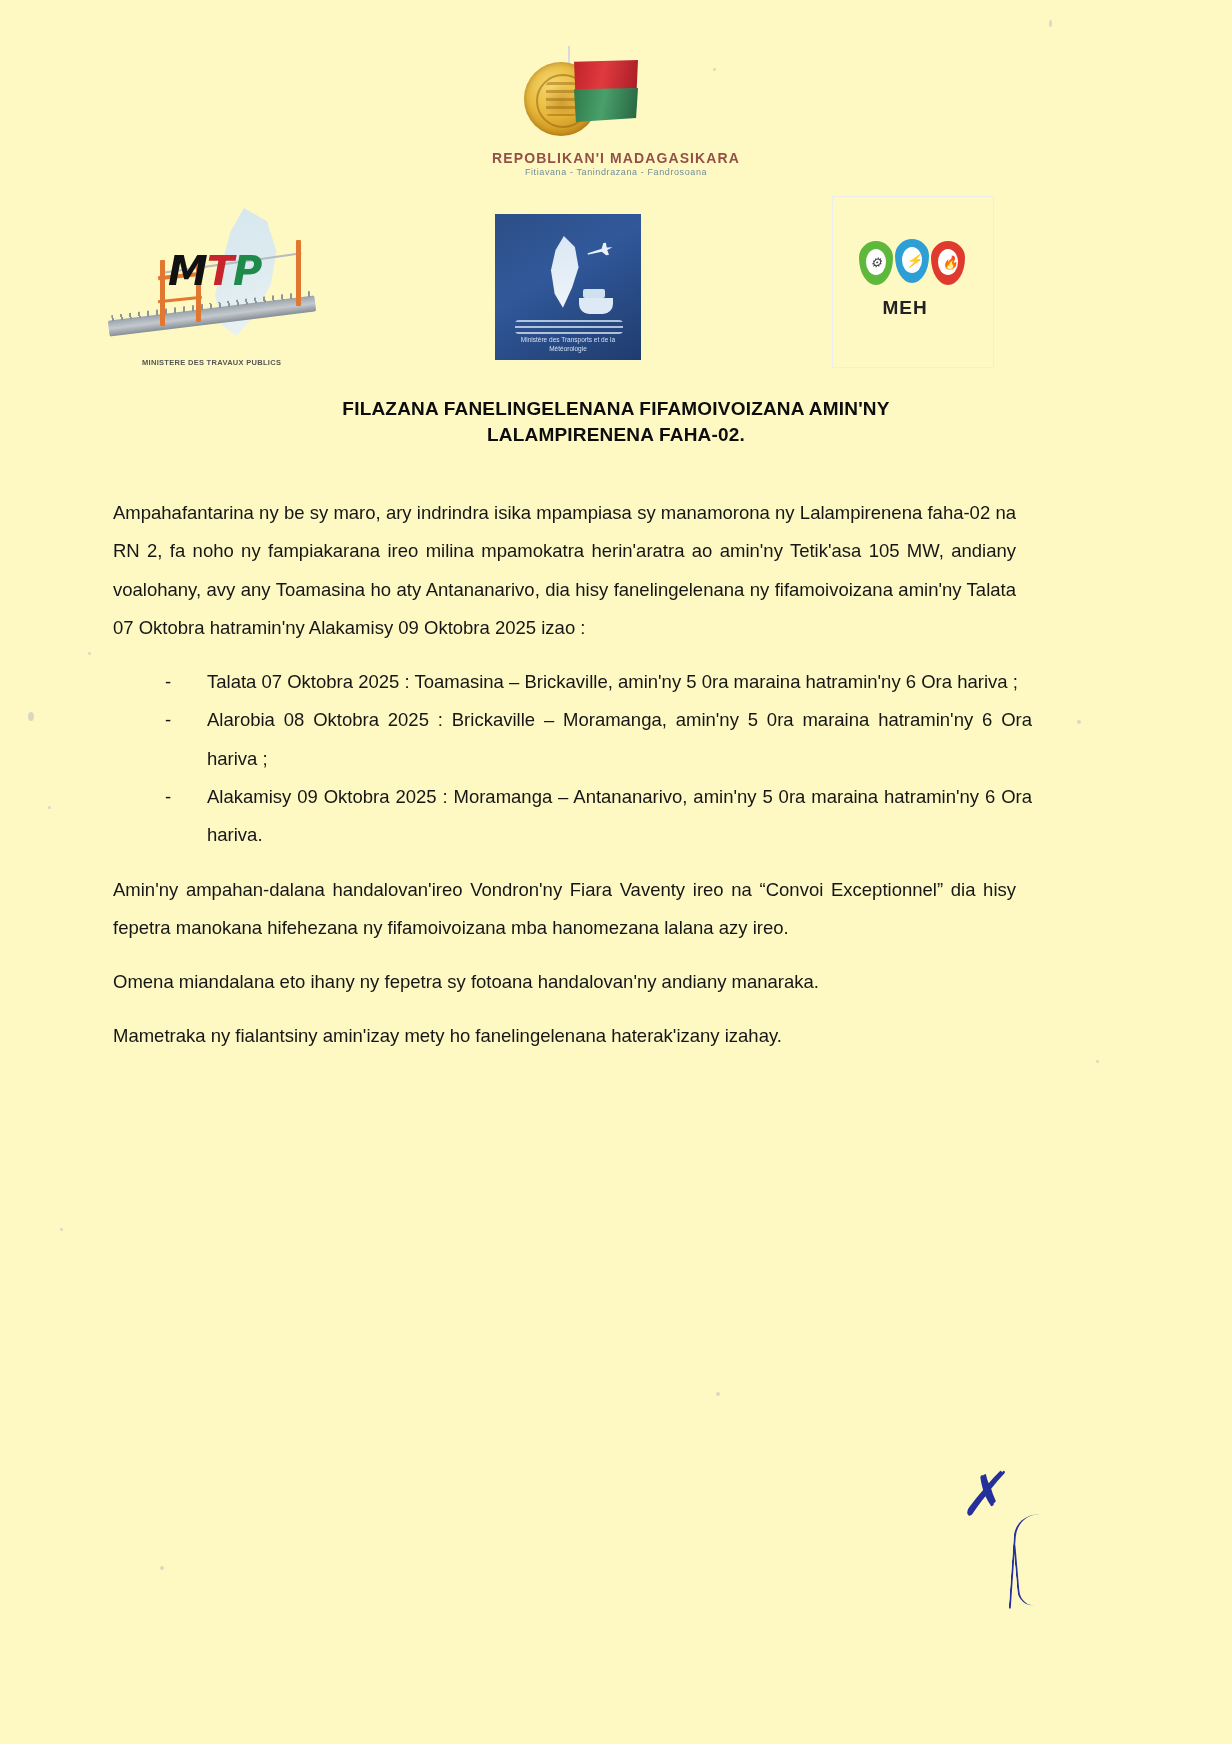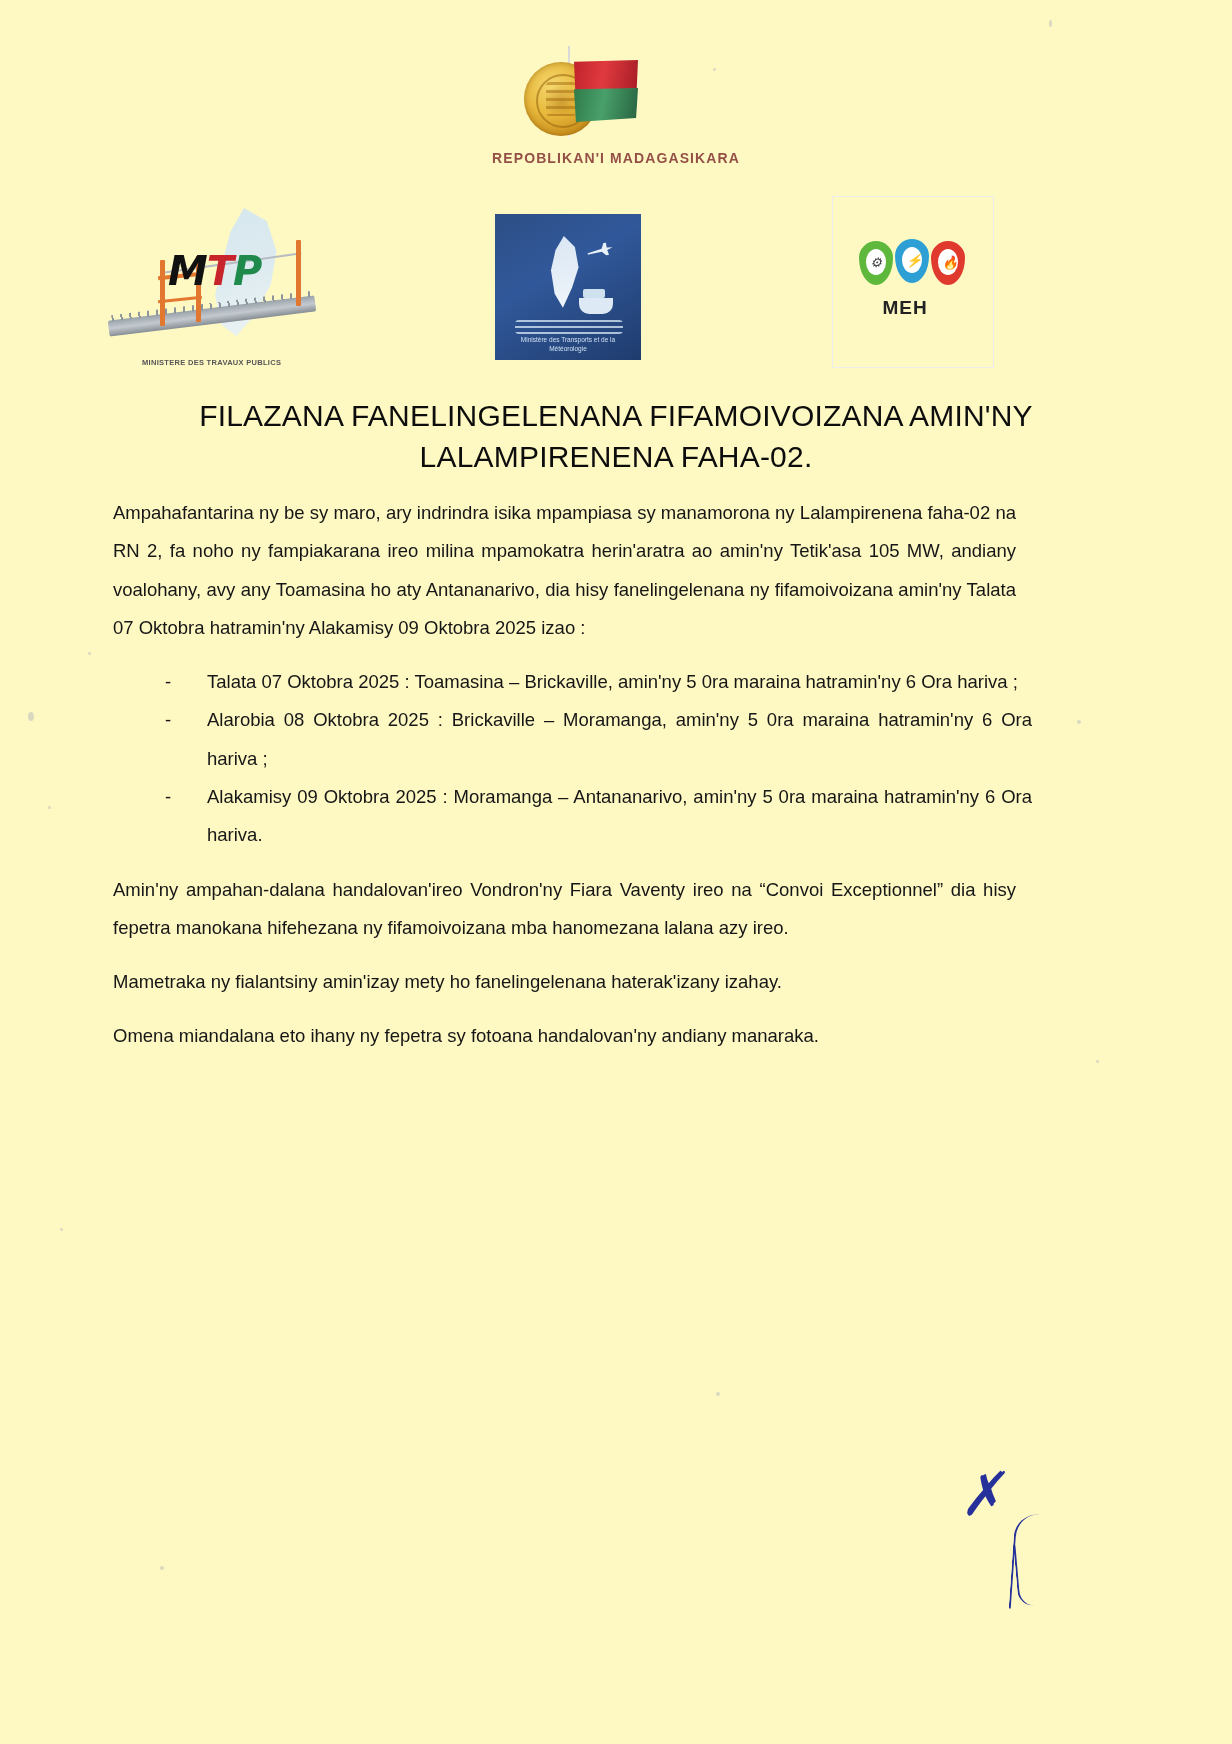--- a/index.html
+++ b/index.html
@@ -279,22 +279,22 @@
     letter-spacing: 1px;
     color: #222;
   }
 
   
   .doc-title {
     position: absolute;
     left: 96px; right: 96px;
     top: 396px;
     text-align: center;
-    font-size: 30px;
-    font-weight: normal;
+    font-size: 19px;
+    font-weight: bold;
     line-height: 1.35;
     color: #0d0d0d;
     letter-spacing: .2px;
   }
 
   
   .body {
     position: absolute;
     left: 97px;
     top: 478px;
@@ -379,20 +379,21 @@
   <div class="emblem-block">
     <div class="emblem-art">
       <div class="flagpole"></div>
       <div class="seal"></div>
       <div class="flag">
         <div class="red"></div>
         <div class="green"></div>
       </div>
     </div>
     <div class="emblem-title">REPOBLIKAN'I MADAGASIKARA</div>
+    <div class="emblem-motto">Fitiavana - Tanindrazana - Fandrosoana</div>
   </div>
 
   <div class="logos-row">
 
     <div class="logo logo-mtp">
       <div class="mtp-map"></div>
       <div class="mtp-cable"></div>
       <div class="mtp-deck"></div>
       <div class="mtp-tower t1"></div>
       <div class="mtp-tower t2"></div>
@@ -449,22 +450,22 @@
         <span class="dash">-</span>
         <span>Alarobia 08 Oktobra 2025 : Brickaville – Moramanga, amin'ny 5 0ra maraina hatramin'ny 6 Ora hariva ;</span>
       </li>
       <li>
         <span class="dash">-</span>
         <span>Alakamisy 09 Oktobra 2025 : Moramanga – Antananarivo, amin'ny 5 0ra maraina hatramin'ny 6 Ora hariva.</span>
       </li>
     </ul>
 
     <p>Amin'ny ampahan-dalana handalovan'ireo Vondron'ny Fiara Vaventy ireo na “Convoi Exceptionnel” dia hisy fepetra manokana hifehezana ny fifamoivoizana mba hanomezana lalana azy ireo.</p>
+    <p class="loose">Omena miandalana eto ihany ny fepetra sy fotoana handalovan'ny andiany manaraka.</p>
     <p class="loose">Mametraka ny fialantsiny amin'izay mety ho fanelingelenana haterak'izany izahay.</p>
-    <p class="loose">Omena miandalana eto ihany ny fepetra sy fotoana handalovan'ny andiany manaraka.</p>
 
   </div>
 
   <div class="signature">
     <div class="sig-mark">✗</div>
     <div class="sig-tail"></div>
     <div class="sig-tail2"></div>
   </div>
 
 </div>

